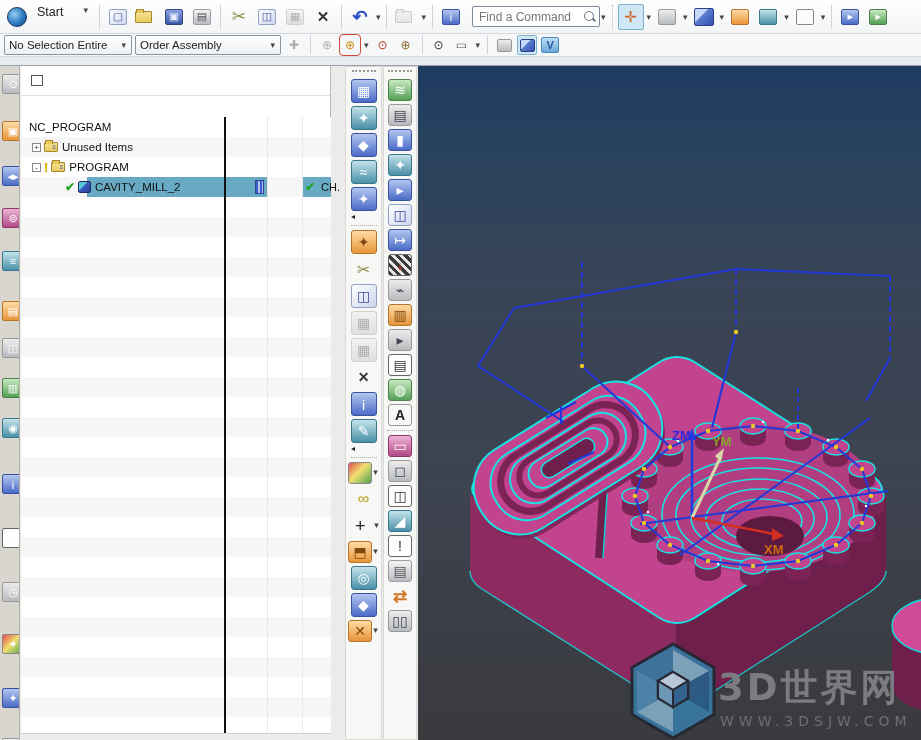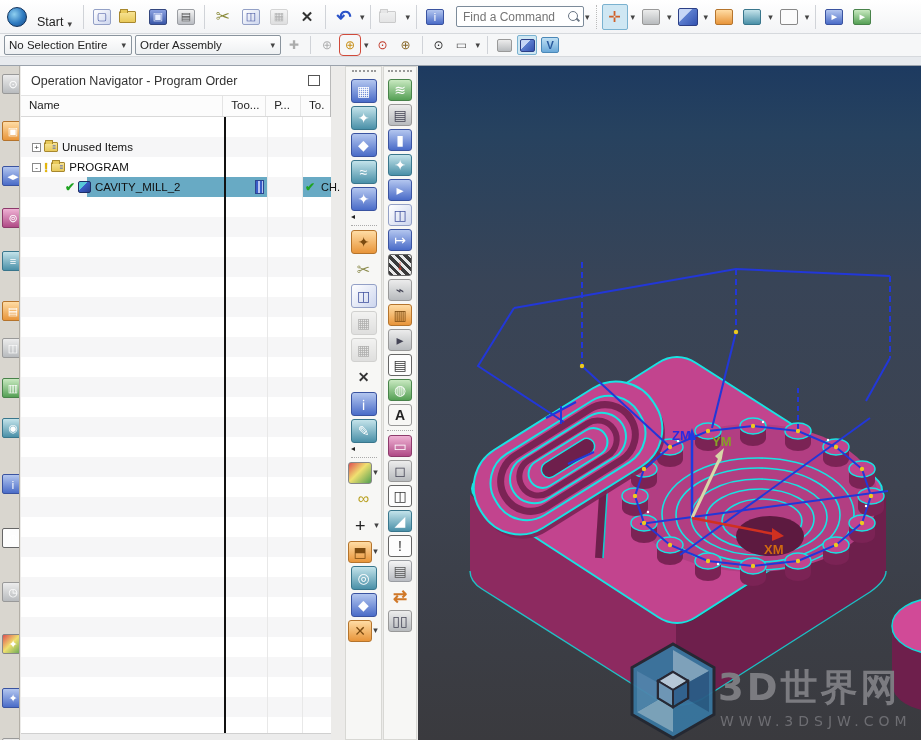--- a/index.html
+++ b/index.html
@@ -25,21 +25,21 @@
   .c-orange{background:linear-gradient(#ffdca4,#e8953a);border:1px solid #b5742c;color:#7a4a10}
   .c-mag{background:linear-gradient(#efb2d4,#b04a86);border:1px solid #8d3a6b;color:#fff}
   .c-rainbow{background:linear-gradient(135deg,#e05050,#f0e070 45%,#52a052);border:1px solid #888;color:#633}
   .c-zebra{background:repeating-linear-gradient(45deg,#3a3a3a 0 3px,#e8e8e8 3px 6px);border:1px solid #666;color:#e03a2a;font-weight:bold}
   .c-paper{background:#fdfdfd;border:1px solid #666;color:#333}
   .c-cube{background:linear-gradient(135deg,#c6d6f6 38%,#5d7fd0 39%,#3352b0);border:1px solid #2c3f86}
   .c-globe{background:radial-gradient(circle at 35% 35%,#8fd0f0,#2e7ac0 55%,#184a86);border-radius:50%;border:1px solid #11325c}
   .disabled{filter:grayscale(1);opacity:.4}
   .hl-on{background:#cfe7f3;border:1px solid #7ab2d0;border-radius:2px}
   .redbox{outline:1px solid #d04a3a}
-  .startbtn{display:flex;align-items:flex-end;gap:3px;font-size:12.5px;color:#222;padding:0 5px;height:24px}
+  .startbtn{display:flex;align-items:flex-start;gap:19px;font-size:12.5px;color:#222;padding:0 5px;height:24px}
   .findwrap{display:flex;align-items:center;margin-left:6px}
   .findbox{width:128px;height:21px;border:1px solid #7c8b9a;border-radius:2px;background:#fff;display:flex;align-items:center;padding:0 3px 0 6px}
   .findbox input{border:none;outline:none;width:100%;font-size:12px;color:#333;font-family:"Liberation Sans",sans-serif;background:transparent}
   .mag{position:relative;width:13px;height:13px;flex:none}
   .mag::before{content:"";position:absolute;left:1px;top:1px;width:8px;height:8px;border:1.6px solid #6a7684;border-radius:50%}
   .mag::after{content:"";position:absolute;left:9px;top:9px;width:4px;height:1.8px;background:#6a7684;transform:rotate(45deg)}
   .dd{display:flex;align-items:center;height:20px;border:1px solid #8a949e;background:linear-gradient(#fff,#eef0f2);border-radius:2px;font-size:11.5px;color:#222;padding:0 4px;justify-content:space-between}
   
   #main{position:absolute;left:0;top:66px;width:921px;height:674px}
   #resbar{position:absolute;left:0;top:0;width:20px;height:674px;background:#d9d6cf;border-right:1px solid #b4b0a8;overflow:hidden}
@@ -234,34 +234,30 @@
     <span class="rtab c-blue" style="top:408px">ℹ</span>
     <span class="rtab c-paper" style="top:462px">◍</span>
     <span class="rtab c-gray" style="top:516px">◷</span>
     <span class="rtab c-rainbow" style="top:568px">✦</span>
     <span class="rtab c-blue" style="top:622px">✦</span>
     <span class="rtab c-gray" style="top:672px">✚</span>
   </div>
 
   <div id="navpanel">
     <div id="navtitle">
-      <span>Operation Navigator - Program Order</span>
       <span class="boxbtn"></span>
-    </div>
-    <div id="navhead">
-      <span class="hc" style="width:203px">Name</span>
-      <span class="hc" style="width:43px">Too...</span>
-      <span class="hc" style="width:35px">P...</span>
-      <span class="hc" style="width:29px;border-right:none">To.</span>
     </div>
     <div id="navbody">
       <span class="colline" style="left:246px"></span>
       <span class="colline" style="left:281px"></span>
       <span id="blackline"></span>
 
+      <div class="trow" style="top:0">
+        <span style="margin-left:8px">NC_PROGRAM</span>
+      </div>
 
       <div class="trow" style="top:20px">
         <span class="expander" style="margin-left:11px">+</span>
         <span class="folder">
             <i>≡</i>
           </span>
         <span>Unused Items</span>
       </div>
 
       <div class="trow" style="top:40px">

